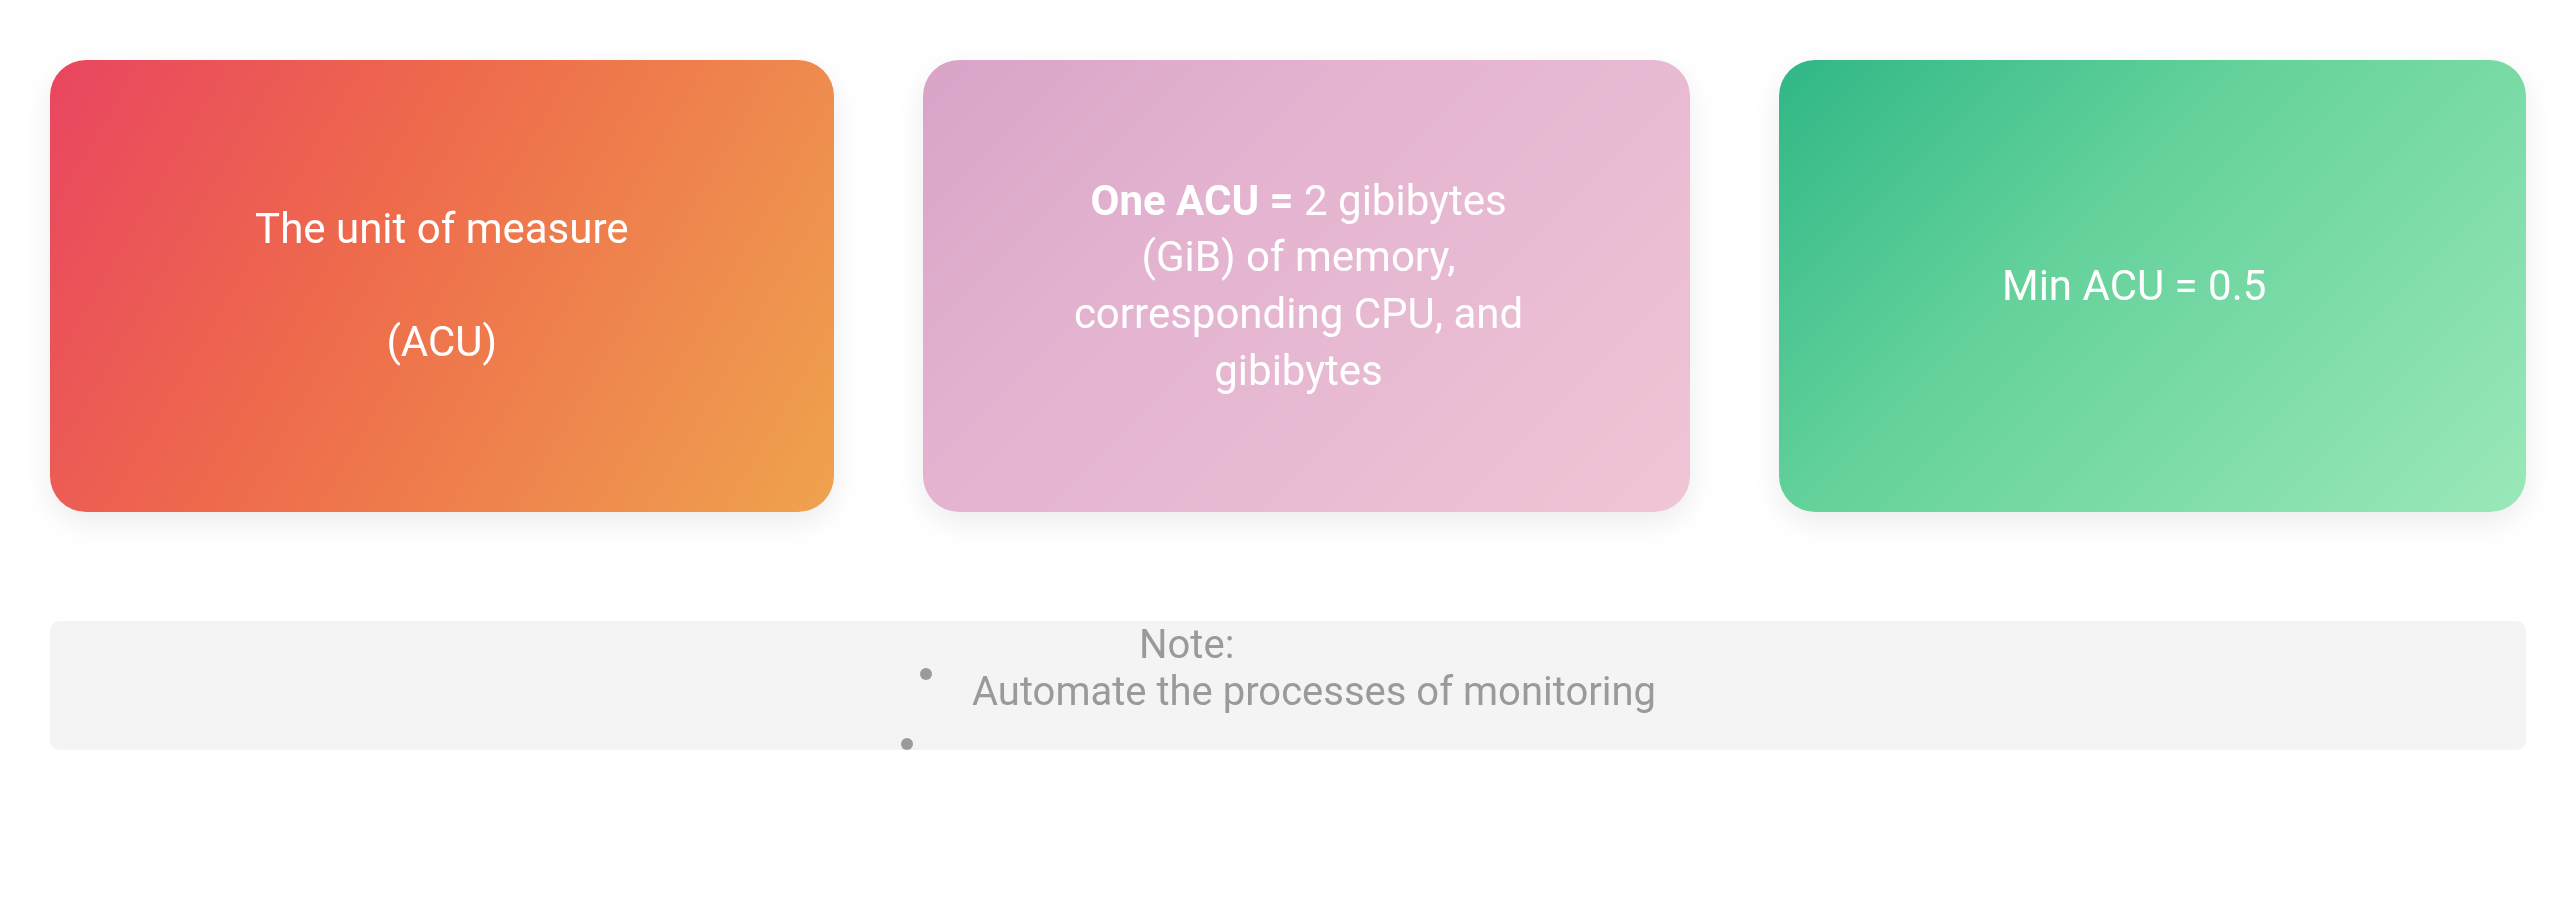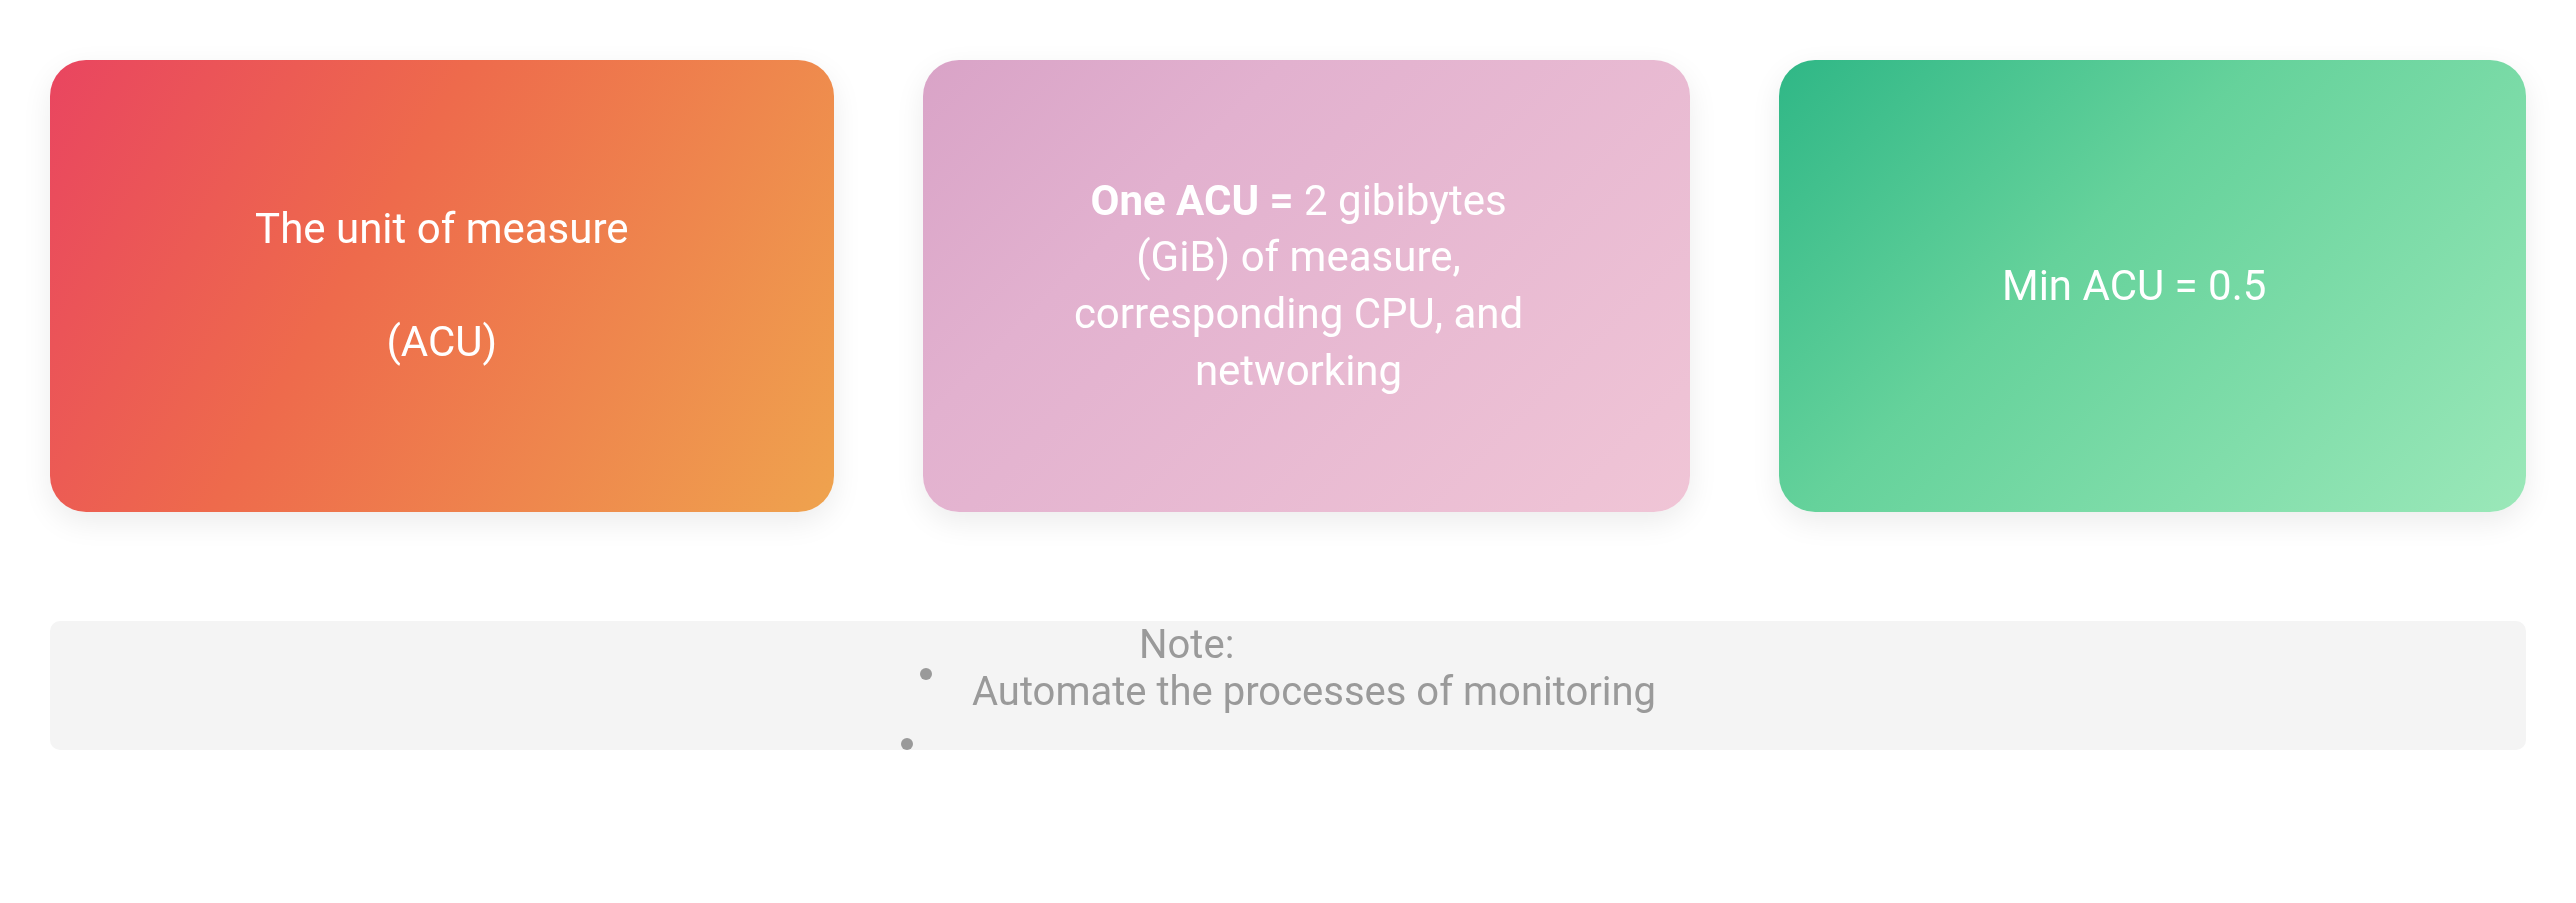--- a/index.html
+++ b/index.html
@@ -82,23 +82,23 @@
     <div>
       <span>The unit of measure</span><br>
       <br>
       <span>(ACU)</span>
     </div>
   </div>
 
   <div class="card card-2">
     <div>
       <span class="bold">One ACU =</span><span> 2 gibibytes</span><br>
-      <span>(GiB) of measure,</span><br>
+      <span>(GiB) of memory,</span><br>
       <span>corresponding CPU, and</span><br>
-      <span>networking</span>
+      <span>gibibytes</span>
     </div>
   </div>
 
   <div class="card card-3">
     <div>
       <span>Min ACU = 0.5</span><br>
     </div>
   </div>
 
 </div>

